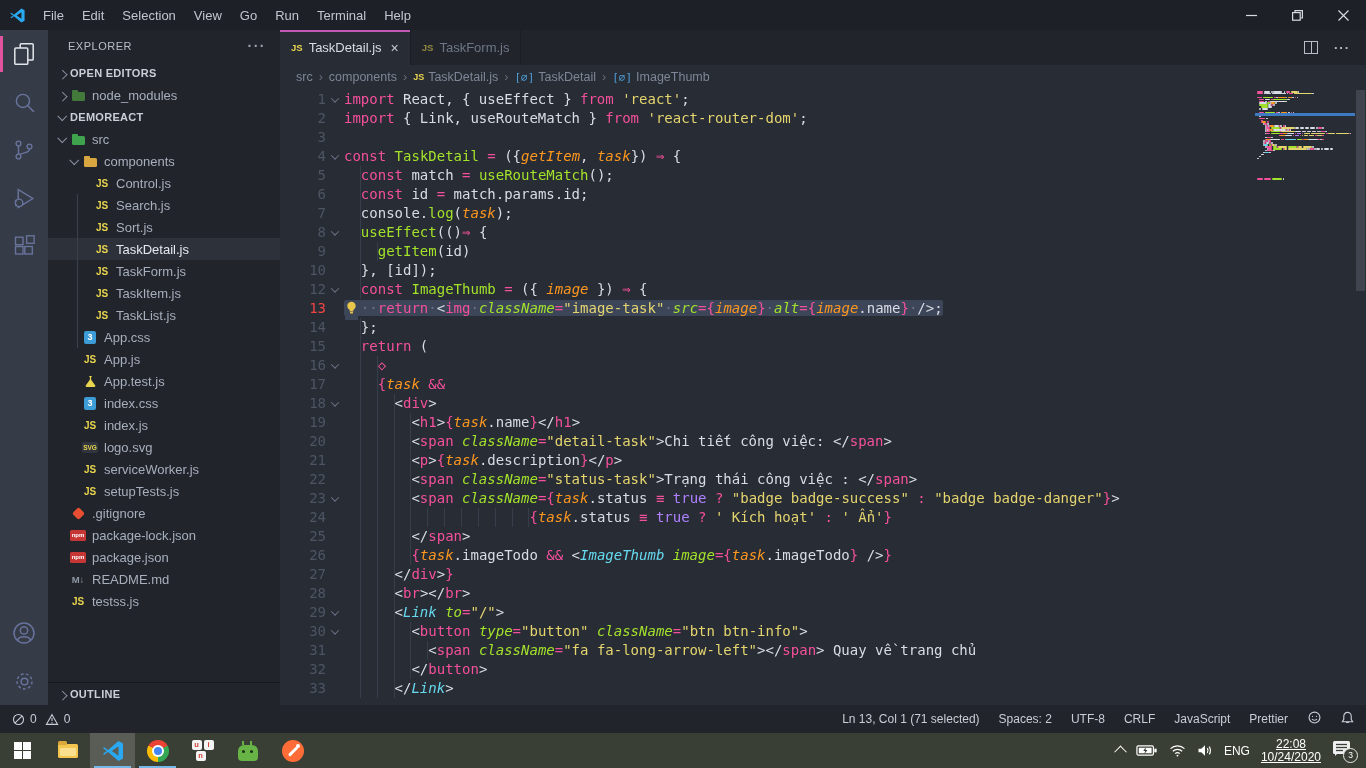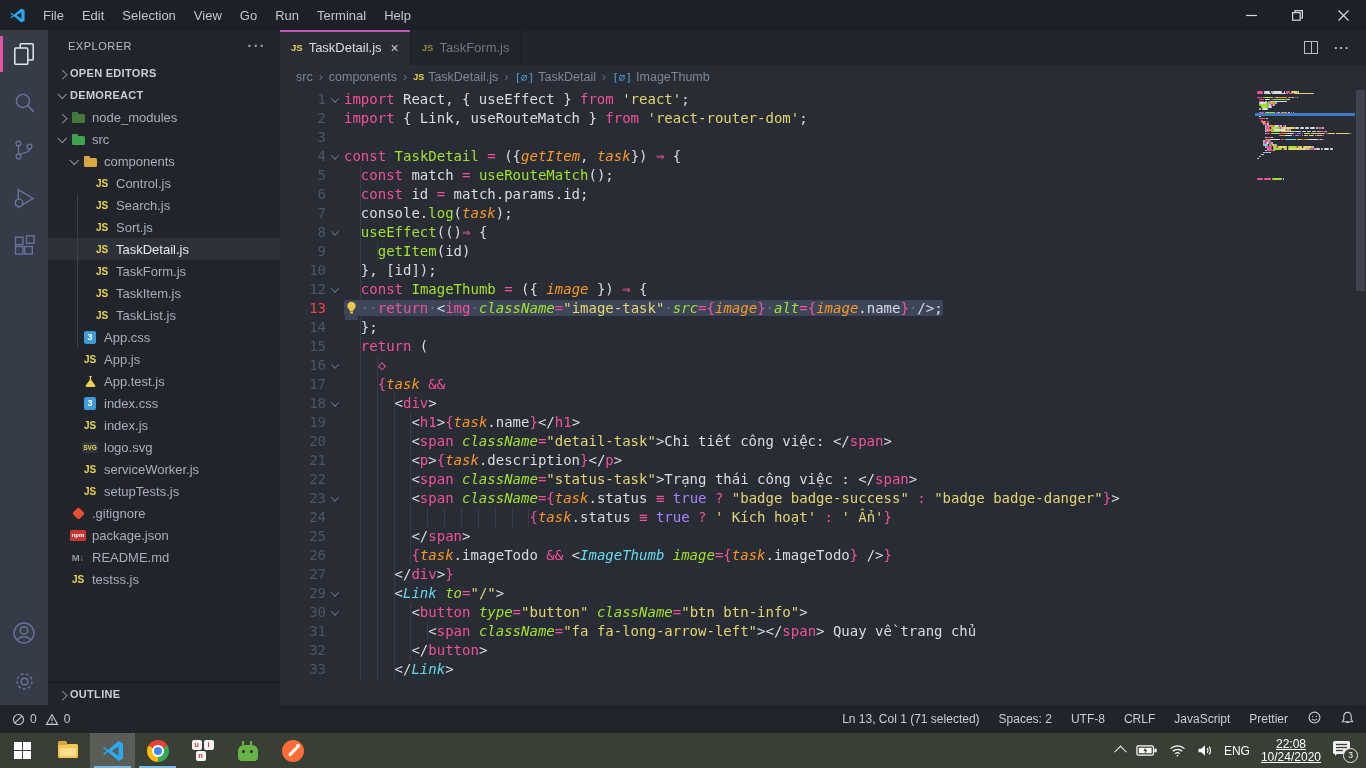--- a/index.html
+++ b/index.html
@@ -217,34 +217,34 @@
       <span>EXPLORER</span>
       <span class="more">···</span>
     </div>
     <div class="section-row">
       <span class="chev right">
           <i></i>
         </span>
       <span>OPEN EDITORS</span>
     </div>
     <div class="tree">
+        <div class="trow" style="padding-left: 6px;">
+          <span class="chev right">
+            <i></i>
+          </span>
+          <span class="ficon">
+            <span class="f-folder" style="color: rgb(67, 122, 60);"></span>
+          </span>
+          <span>node_modules</span>
+        </div>
         <div class="trow bold" style="padding-left: 6px;">
           <span class="chev down">
             <i></i>
           </span>
           <span>DEMOREACT</span>
-        </div>
-        <div class="trow" style="padding-left: 6px;">
-          <span class="chev right">
-            <i></i>
-          </span>
-          <span class="ficon">
-            <span class="f-folder" style="color: rgb(67, 122, 60);"></span>
-          </span>
-          <span>node_modules</span>
         </div>
         <div class="trow" style="padding-left: 6px;">
           <span class="chev down">
             <i></i>
           </span>
           <span class="ficon">
             <span class="f-folder" style="color: rgb(63, 163, 77);"></span>
           </span>
           <span>src</span>
         </div>
@@ -341,20 +341,27 @@
           <span class="chev"></span>
           <span class="ficon fi-js">JS</span>
           <span>setupTests.js</span>
         </div>
         <div class="trow" style="padding-left: 6px;">
           <span class="chev"></span>
           <span class="ficon">
             <span class="fi-git"></span>
           </span>
           <span>.gitignore</span>
+        </div>
+        <div class="trow" style="padding-left: 6px;">
+          <span class="chev"></span>
+          <span class="ficon">
+            <span class="fi-npm">npm</span>
+          </span>
+          <span>package-lock.json</span>
         </div>
         <div class="trow" style="padding-left: 6px;">
           <span class="chev"></span>
           <span class="ficon">
             <span class="fi-npm">npm</span>
           </span>
           <span>package.json</span>
         </div>
         <div class="trow" style="padding-left: 6px;">
           <span class="chev"></span>
@@ -560,20 +567,25 @@
           </div>
           <div class="code-line">
             <span class="ln">26</span>
             <span class="fold"></span>
             <div class="content"><span class="iguide" style="left: calc(2ch - 1px);"></span><span class="iguide" style="left: calc(4ch - 1px);"></span><span class="iguide" style="left: calc(6ch - 1px);"></span><span class="iguide" style="left: calc(8ch - 1px);"></span><span class="tk-fg">        </span><span class="tk-kw">{</span><span class="tk-param">task</span><span class="tk-fg">.imageTodo </span><span class="tk-kw">&amp;&amp;</span><span class="tk-fg"> &lt;</span><span class="tk-comp">ImageThumb</span><span class="tk-fg"> </span><span class="tk-attr">image</span><span class="tk-kw">=</span><span class="tk-kw">{</span><span class="tk-param">task</span><span class="tk-fg">.imageTodo</span><span class="tk-kw">}</span><span class="tk-fg"> /&gt;</span><span class="tk-kw">}</span></div>
           </div>
           <div class="code-line">
             <span class="ln">27</span>
             <span class="fold"></span>
             <div class="content"><span class="iguide" style="left: calc(2ch - 1px);"></span><span class="iguide" style="left: calc(4ch - 1px);"></span><span class="iguide" style="left: calc(6ch - 1px);"></span><span class="tk-fg">      &lt;/</span><span class="tk-kw">div</span><span class="tk-fg">&gt;</span><span class="tk-kw">}</span></div>
+          </div>
+          <div class="code-line">
+            <span class="ln">28</span>
+            <span class="fold"></span>
+            <div class="content"><span class="iguide" style="left: calc(2ch - 1px);"></span><span class="iguide" style="left: calc(4ch - 1px);"></span><span class="iguide" style="left: calc(6ch - 1px);"></span><span class="tk-fg">      &lt;</span><span class="tk-kw">br</span><span class="tk-fg">&gt;&lt;/</span><span class="tk-kw">br</span><span class="tk-fg">&gt;</span></div>
           </div>
           <div class="code-line">
             <span class="ln">29</span>
             <span class="fold">
               <i></i>
             </span>
             <div class="content"><span class="iguide" style="left: calc(2ch - 1px);"></span><span class="iguide" style="left: calc(4ch - 1px);"></span><span class="iguide" style="left: calc(6ch - 1px);"></span><span class="tk-fg">      &lt;</span><span class="tk-comp">Link</span><span class="tk-fg"> </span><span class="tk-attr">to</span><span class="tk-kw">=</span><span class="tk-str">"/"</span><span class="tk-fg">&gt;</span></div>
           </div>
           <div class="code-line">
             <span class="ln">30</span>

